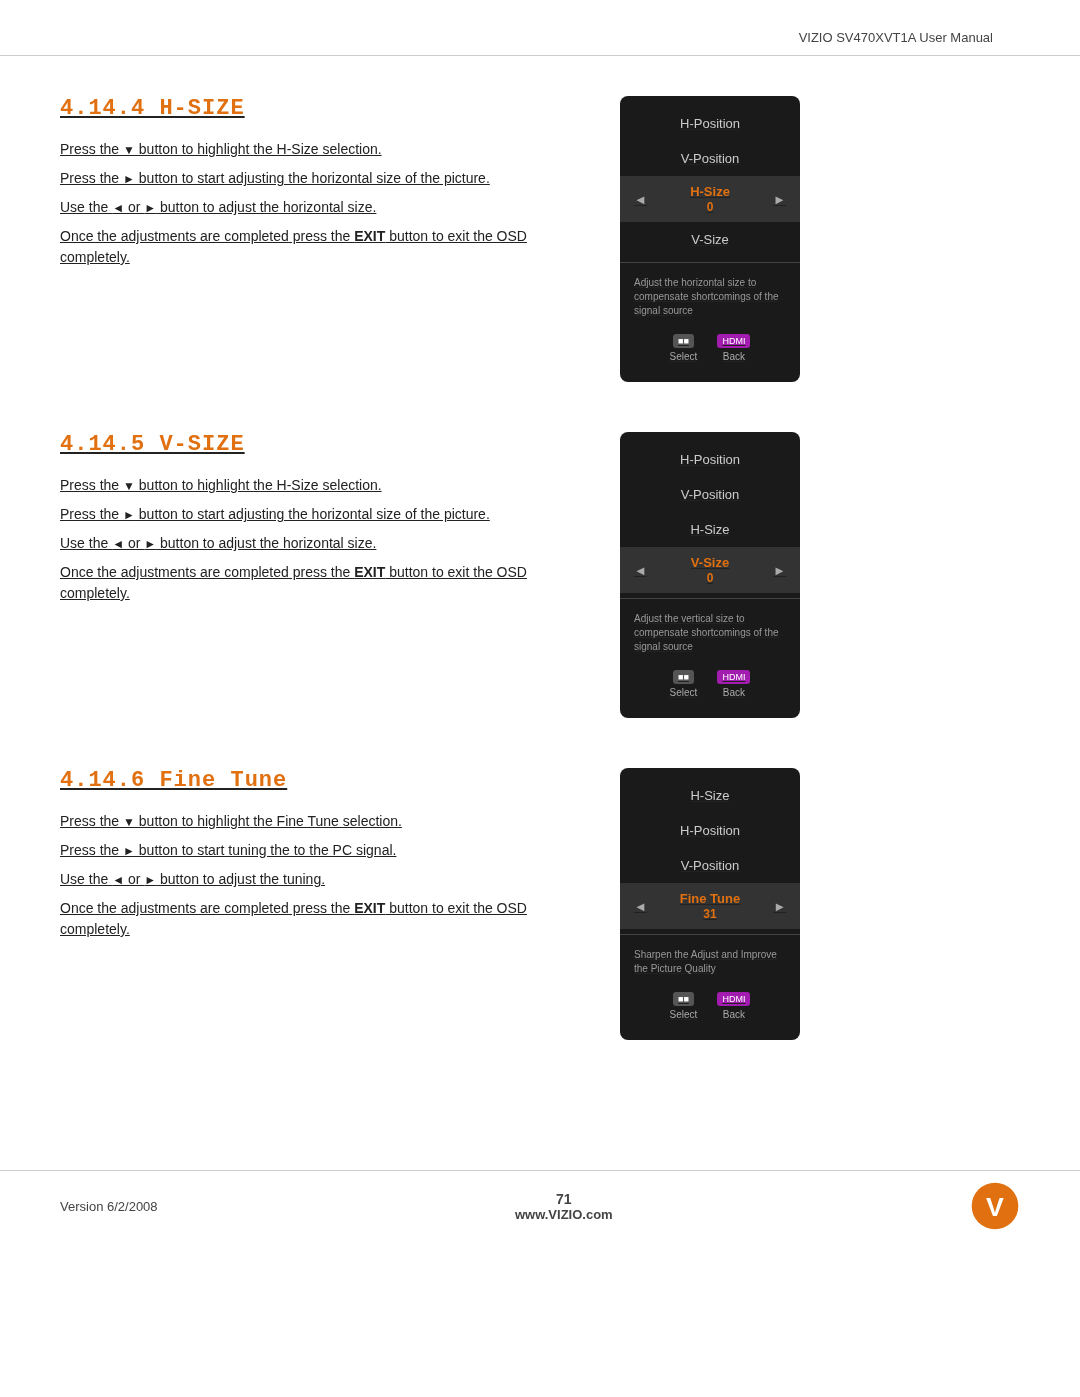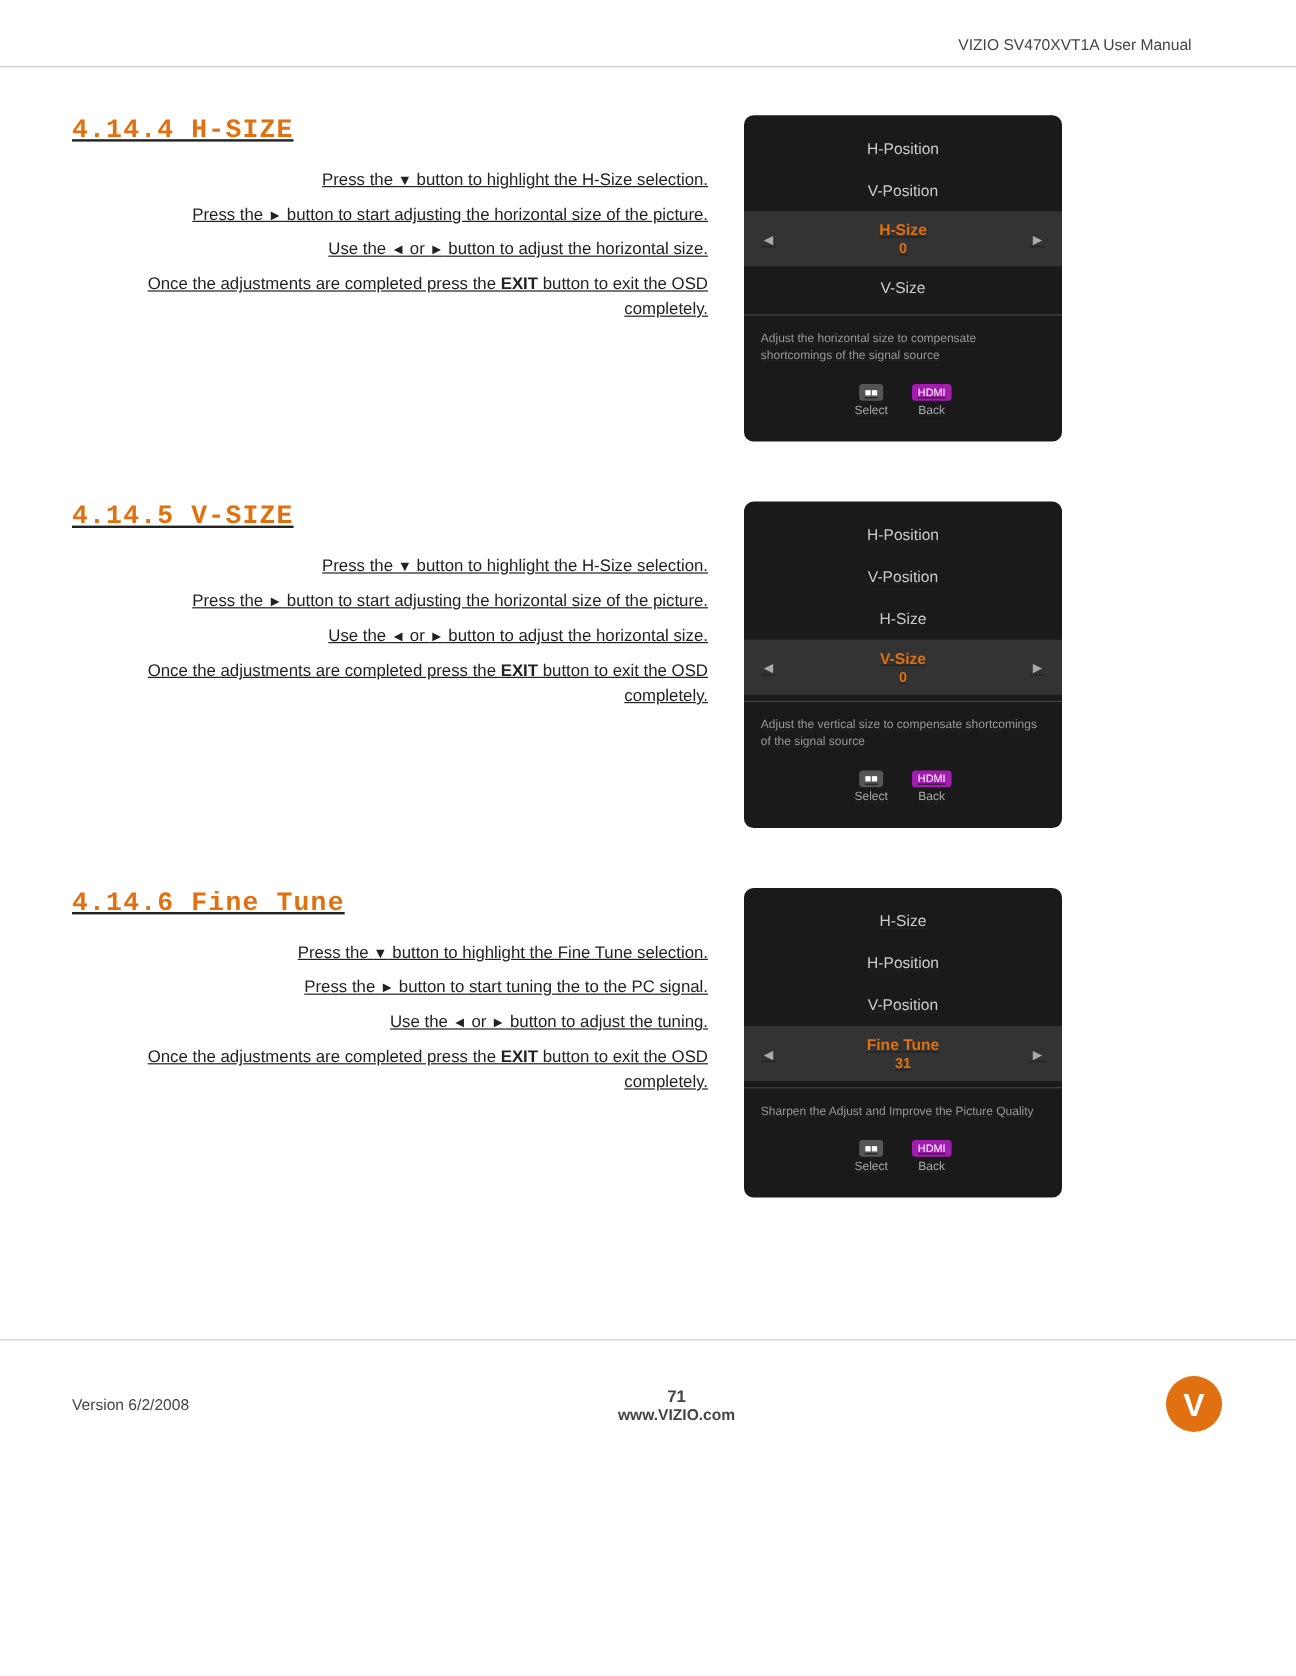--- a/index.html
+++ b/index.html
@@ -47,30 +47,29 @@
       font-weight: bold;
       margin-bottom: 18px;
       letter-spacing: 1px;
     }
 
     .section-text p {
       margin-bottom: 8px;
       font-size: 14px;
       line-height: 1.5;
       color: #222;
-      text-align: right;
     }
 
     .section-text p strong {
       font-weight: bold;
     }
 
     
     .osd-panel {
-      width: 265px;
+      width: 180px;
       background: #1a1a1a;
       border-radius: 8px;
       overflow: hidden;
       flex-shrink: 0;
       padding: 10px 0;
       display: flex;
       flex-direction: column;
       align-self: flex-start;
     }
 
@@ -157,25 +156,25 @@
       color: #fff;
       margin-bottom: 3px;
       display: inline-block;
     }
 
     
     .page-footer {
       display: flex;
       justify-content: space-between;
       align-items: center;
-      padding: 28px 60px;
+      padding: 10px 60px;
       border-top: 1px solid #ccc;
       font-size: 13px;
       color: #444;
-      margin-top: 8px;
+      margin-top: 20px;
     }
 
     .page-footer .center {
       text-align: center;
       flex: 1;
     }
 
     .vizio-logo {
       width: 50px;
       height: 50px;

